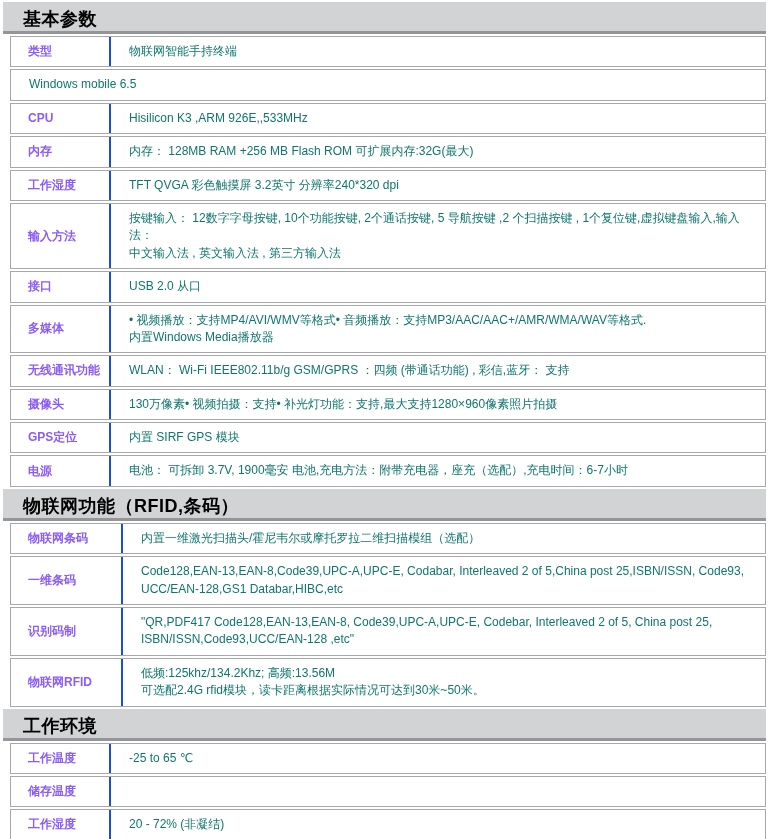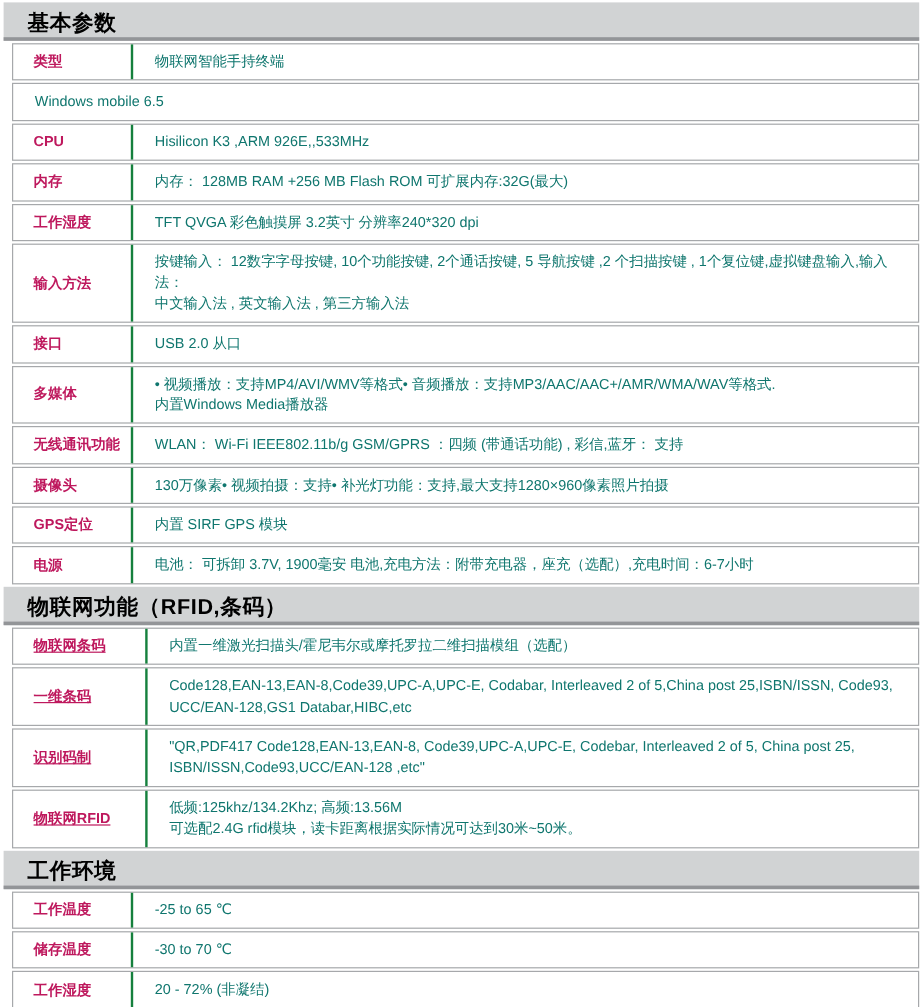--- a/index.html
+++ b/index.html
@@ -33,31 +33,31 @@
   .rows { margin: 2px 3px 0 10px; }
   .spec-row {
     border: 1px solid #a6a8ab;
     margin-bottom: 2px;
     display: flex;
     background: #ffffff;
   }
   .spec-label {
     width: 100px;
     min-width: 100px;
-    border-right: 2px solid #15803d;
+    border-right: 2px solid #1d4ed8;
     display: flex;
     align-items: center;
     padding: 6px 4px 6px 17px;
     font-weight: bold;
     font-size: 12px;
-    color: #be185d;
+    color: #8b5cf6;
     box-sizing: border-box;
     text-align: center;
   }
-  .sec-1 .spec-label { width: 112px; min-width: 112px; text-decoration: underline; }
+  .sec-1 .spec-label { width: 112px; min-width: 112px; }
   .spec-value {
     flex: 1;
     display: flex;
     align-items: center;
     padding: 6px 10px 6px 18px;
     font-size: 12px;
     color: #0f766e;
     line-height: 1.45;
     min-height: 29px;
     white-space: pre-line;
@@ -171,21 +171,20 @@
       <span class="section-title">工作环境</span>
     </div>
     <div class="rows">
   <div class="spec-row">
     <div class="spec-label">工作温度</div>
     <div class="spec-value">-25 to 65 ℃</div>
   </div>
 
   <div class="spec-row">
     <div class="spec-label">储存温度</div>
-    <div class="spec-value">-30 to 70 ℃</div>
   </div>
 
   <div class="spec-row">
     <div class="spec-label">工作湿度</div>
     <div class="spec-value">20 - 72% (非凝结)</div>
   </div>
 
 </div>
   </section>
 

